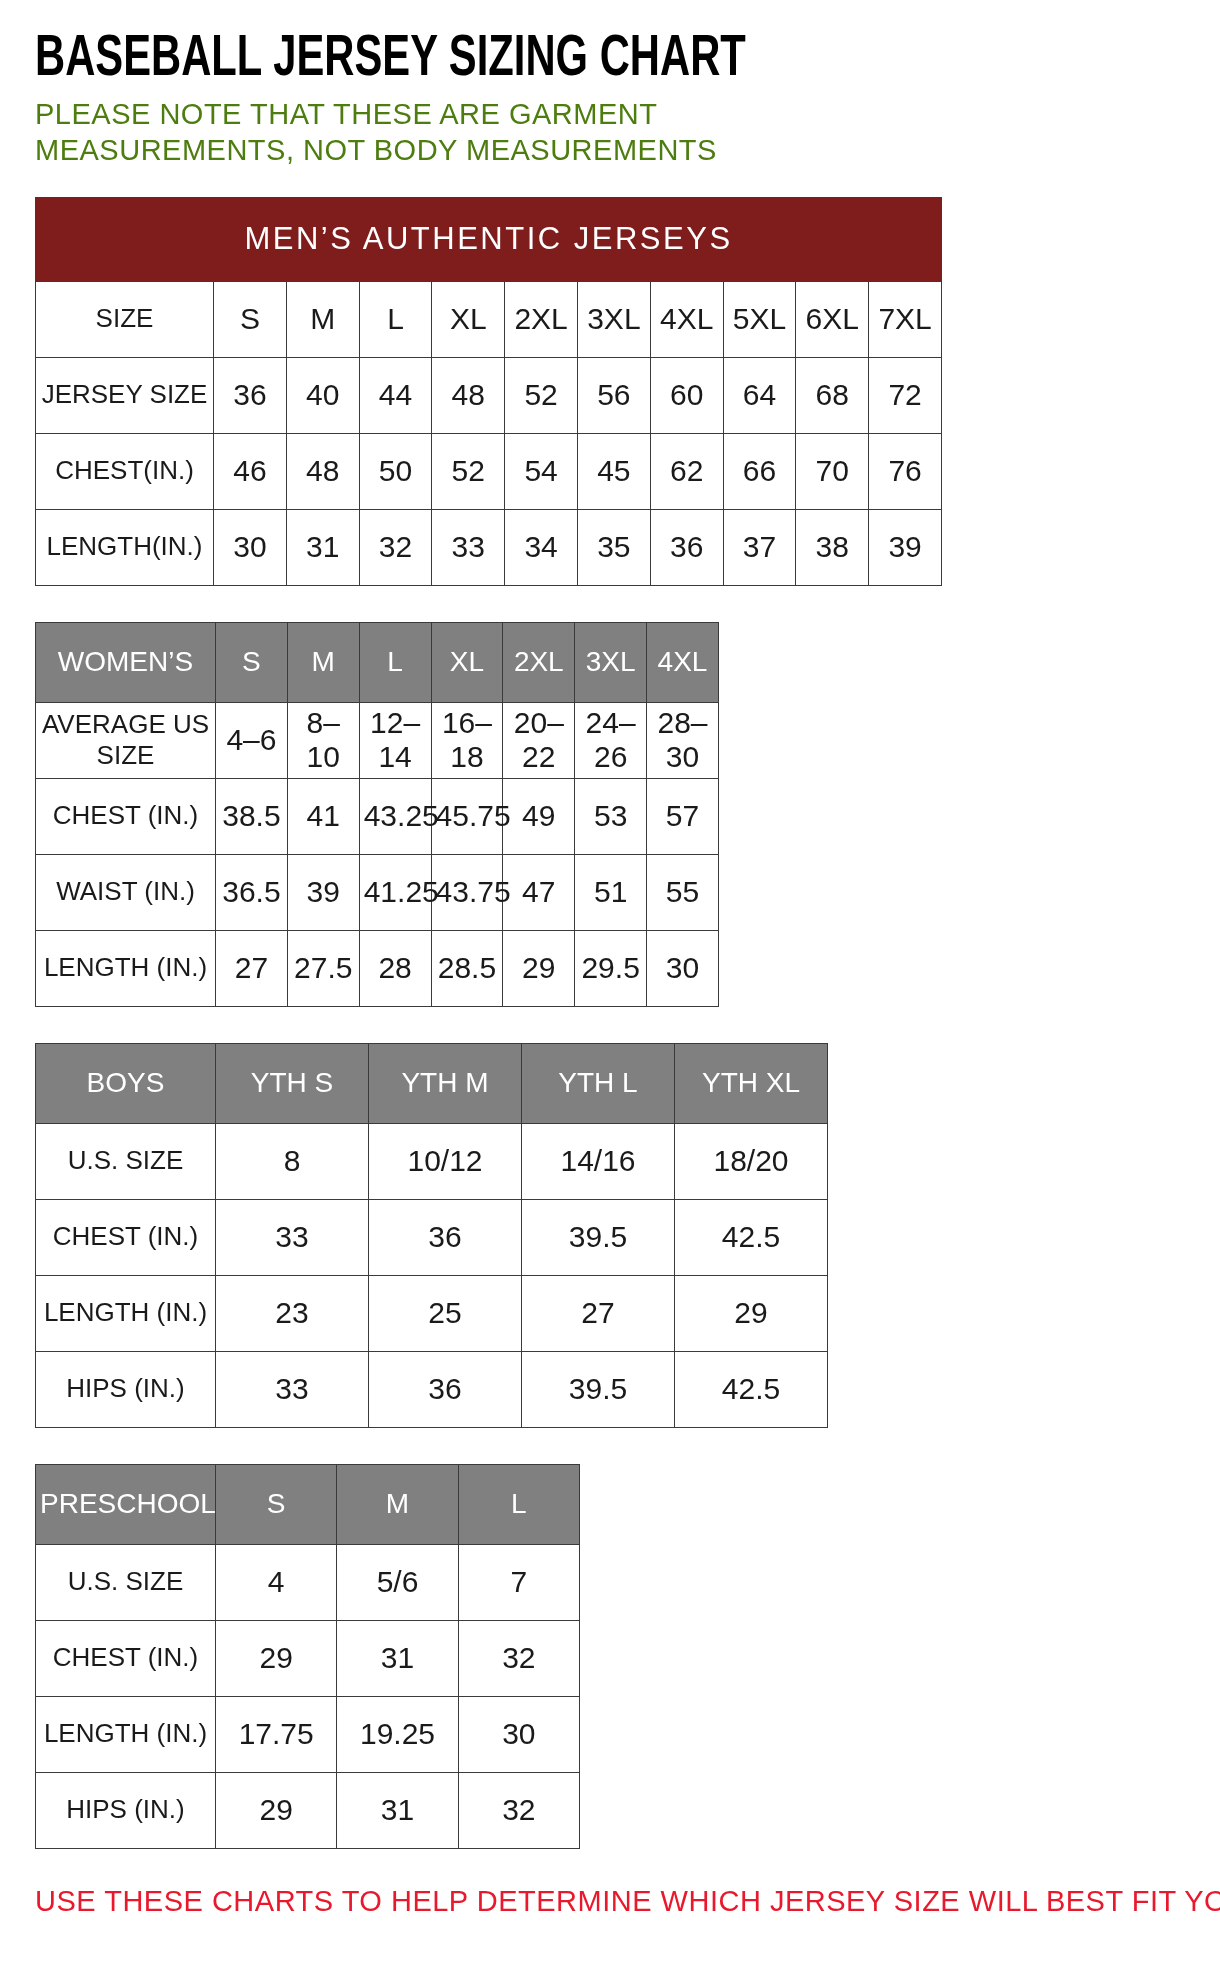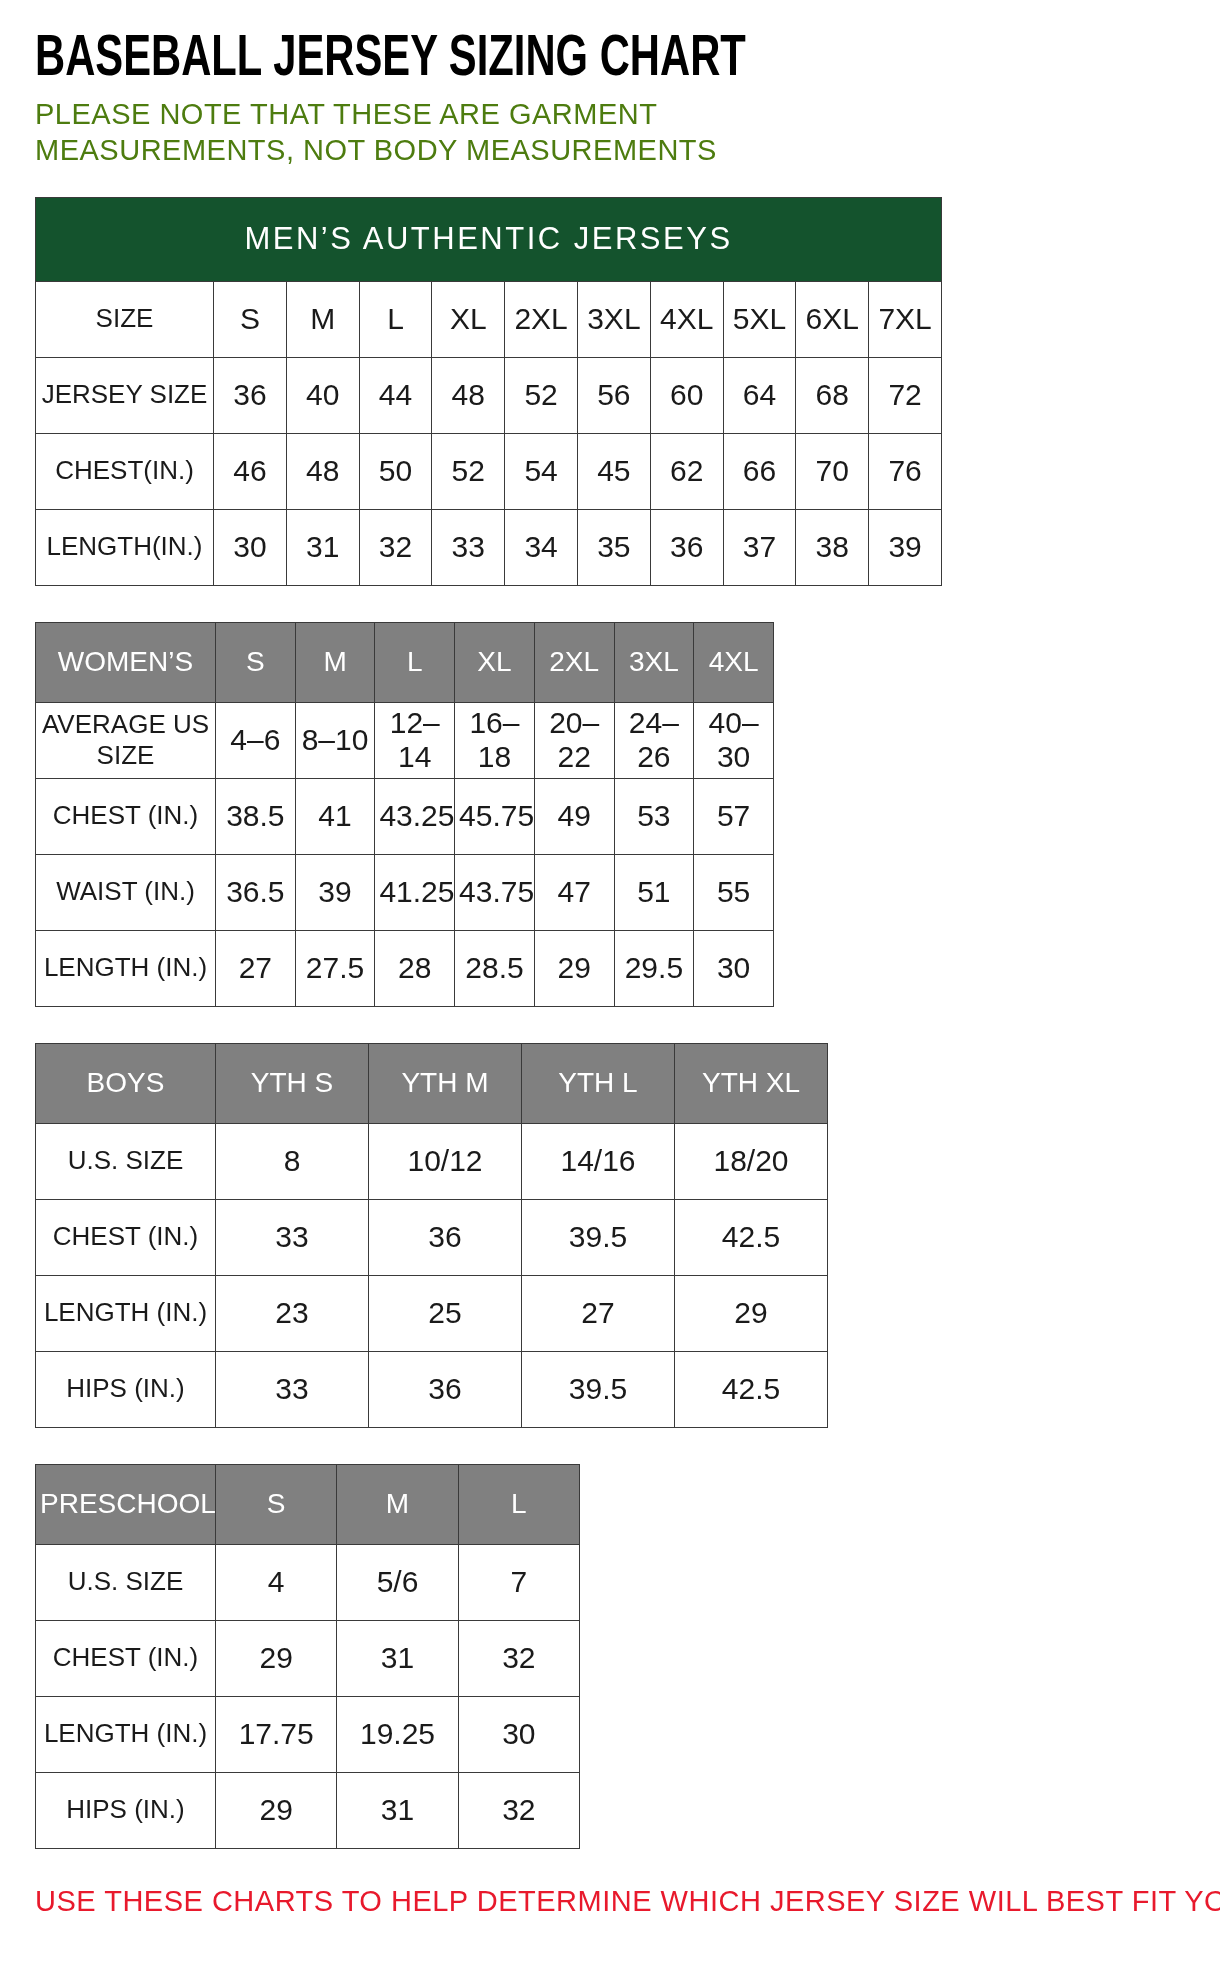--- a/index.html
+++ b/index.html
@@ -50,38 +50,38 @@
     font-size: 30px;
     height: 76px;
     color: #1a1a1a;
   }
   table.sz td.rowlabel {
     font-size: 26px;
     line-height: 1.2;
     margin-top: 16px;
   }
   table.sz th.banner {
-    background: #14532d;
+    background: #7f1d1d;
     color: #ffffff;
     font-size: 31px;
     letter-spacing: 2.5px;
     height: 84px;
     font-weight: 400;
   }
   table.sz th.gray {
     background: #808080;
     color: #ffffff;
     font-size: 28px;
     height: 80px;
     font-weight: 400;
   }
 
   table.t-mens { width: 907px; }
   table.t-mens col.label-col { width: 178px; }
-  table.t-womens { width: 739px; }
+  table.t-womens { width: 684px; }
   table.t-womens col.label-col { width: 180px; }
   table.t-boys { width: 793px; }
   table.t-boys col.label-col { width: 180px; }
   table.t-preschool { width: 545px; }
   table.t-preschool col.label-col { width: 180px; }
 
   .footer {
     margin: 6px 0 0 0;
     font-size: 29px;
     color: #e8192c;
@@ -197,21 +197,21 @@
             <th class="gray">4XL</th>
           </tr>
           <tr>
             <td class="rowlabel">AVERAGE US SIZE</td>
             <td class="">4–6</td>
             <td class="">8–10</td>
             <td class="">12–14</td>
             <td class="">16–18</td>
             <td class="">20–22</td>
             <td class="">24–26</td>
-            <td class="">40–30</td>
+            <td class="">28–30</td>
           </tr>
           <tr>
             <td class="rowlabel">CHEST (IN.)</td>
             <td class="">38.5</td>
             <td class="">41</td>
             <td class="">43.25</td>
             <td class="">45.75</td>
             <td class="">49</td>
             <td class="">53</td>
             <td class="">57</td>

